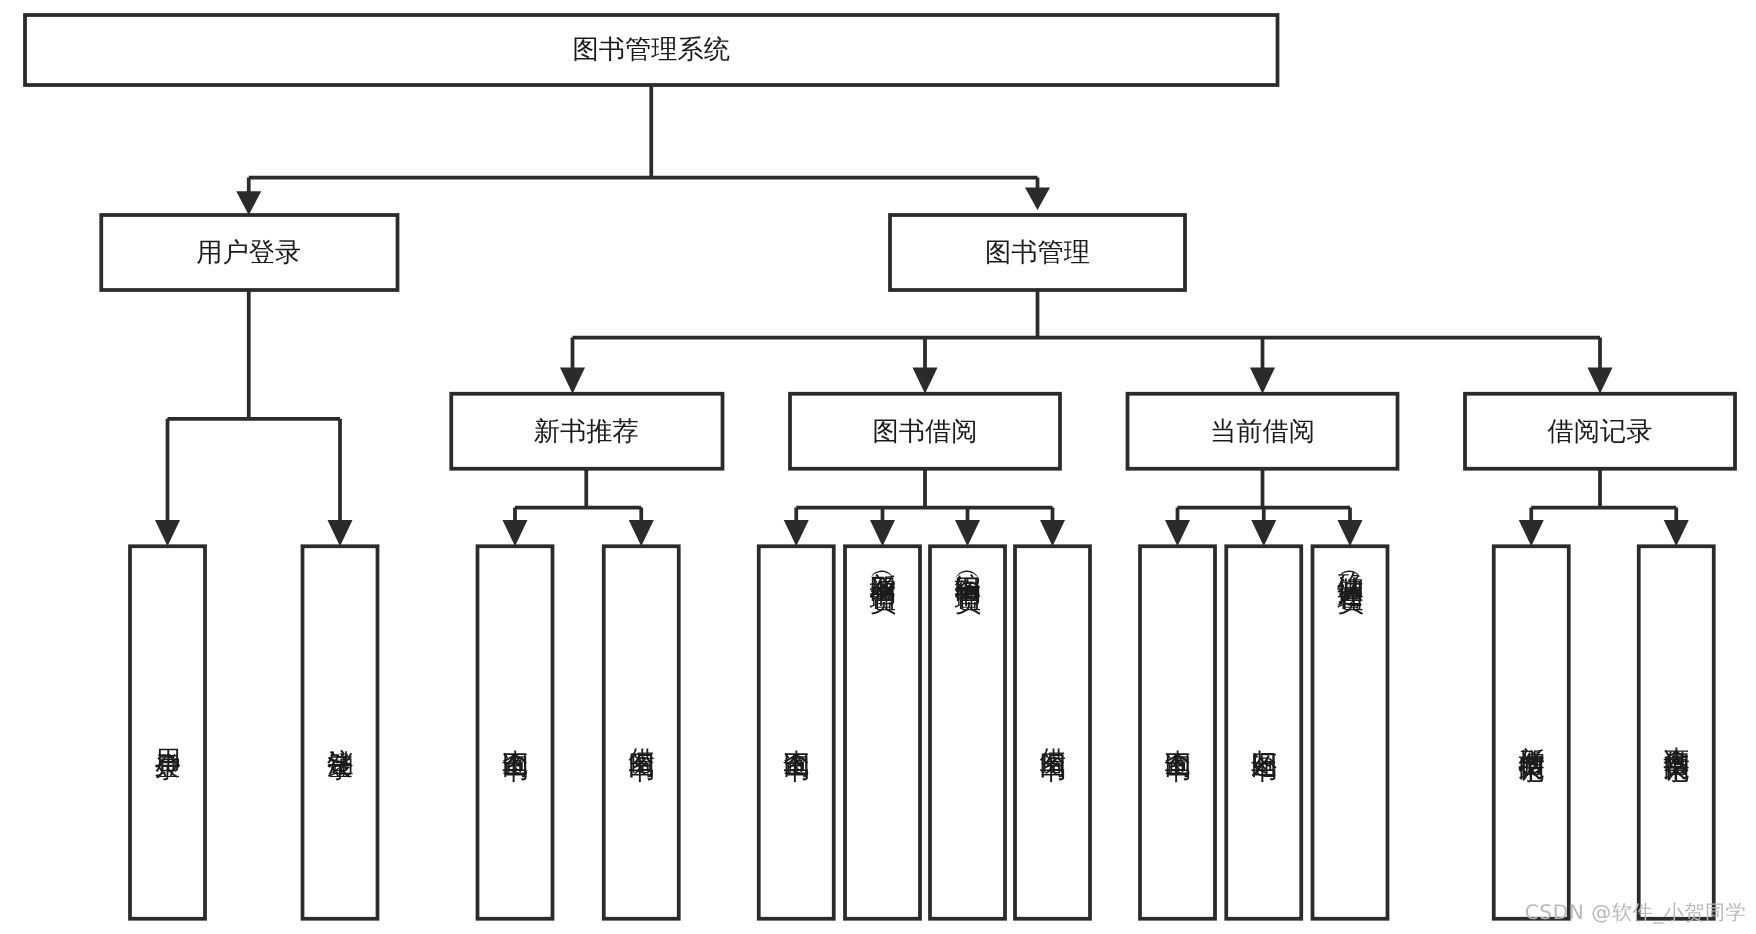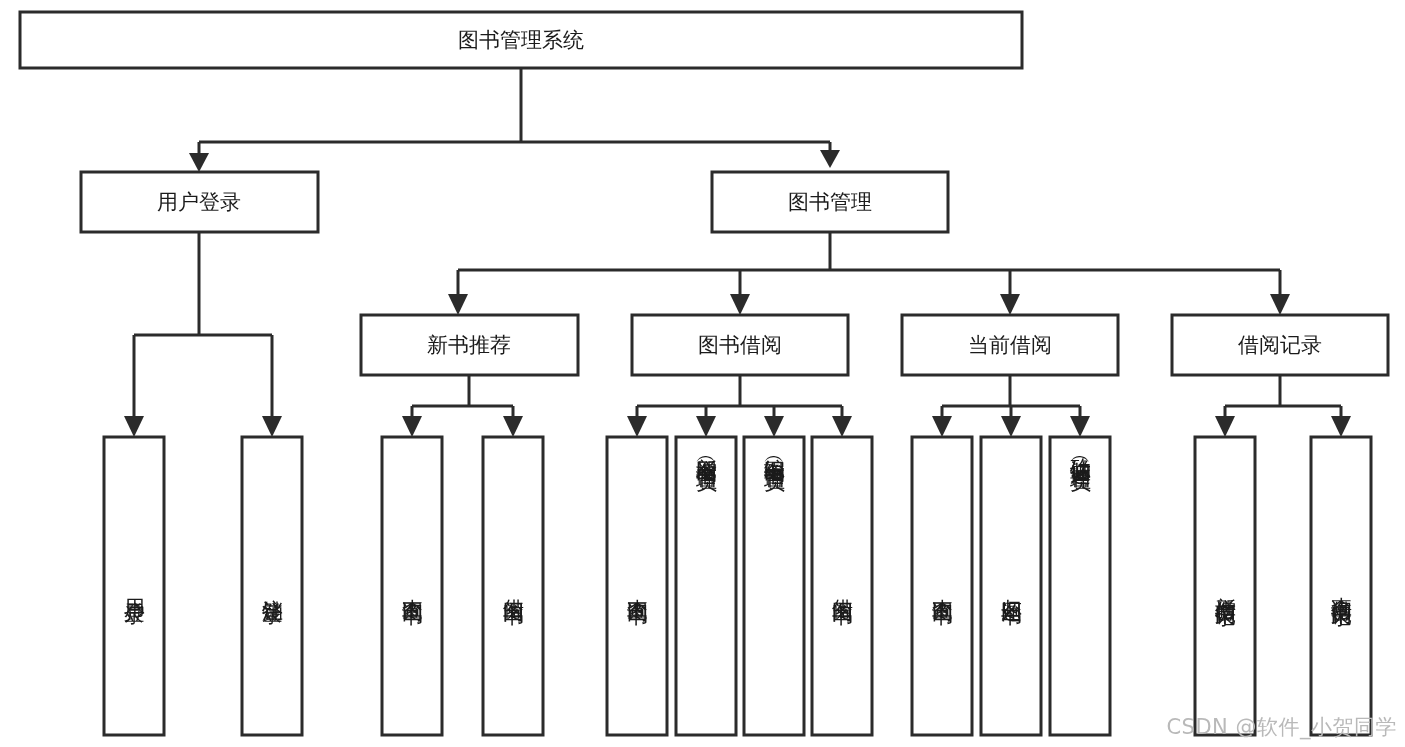--- a/index.html
+++ b/index.html
@@ -62,21 +62,21 @@
     line-height: 1.18;
     letter-spacing: 2px;
     color: #1b1b1b;
     white-space: nowrap;
   }
   .watermark {
     position: absolute;
     right: 8px;
     bottom: 6px;
     font-family: "DejaVu Sans", "Liberation Sans", sans-serif;
-    font-size: 21px;
+    font-size: 16px;
     color: #b9b9b9;
     letter-spacing: 0.5px;
     white-space: nowrap;
   }
 </style>
 </head>
 <body>
 
 <div id="diagram-root">
 

